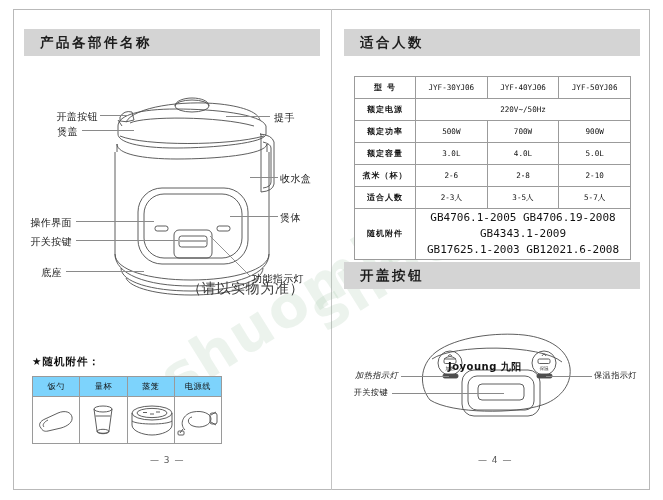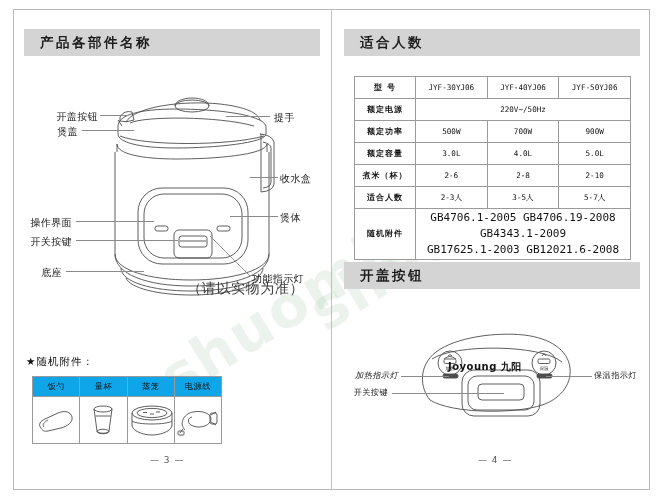--- a/index.html
+++ b/index.html
@@ -78,33 +78,33 @@
 
   .leader{position:absolute;background:#8a8a8a;height:1px;}
 
   .note{
     position:absolute;left:0;top:220px;width:290px;
     text-align:right;font-size:14px;color:#3a3a3a;
     letter-spacing:0.6px;
   }
 
   .accTitle{
-    position:absolute;left:12px;top:295px;
-    font-size:10.5px;font-weight:normal;color:#111;
+    position:absolute;left:18px;top:295px;
+    font-size:10.5px;font-weight:bold;color:#111;
     letter-spacing:1px;
   }
   table.acc{
     position:absolute;left:18px;top:316px;
     border-collapse:collapse;
     table-layout:fixed;
     width:190px;
   }
   table.acc th{
     border:1px solid #9a9a9a;
-    background:#0ea5e9;
+    background:#7dd3fc;
     font-size:8.2px;font-weight:normal;color:#111;
     height:17px;
     letter-spacing:0.5px;
   }
   table.acc td{
     border:1px solid #9a9a9a;
     background:#fff;
     height:44px;
     text-align:center;vertical-align:middle;
   }

